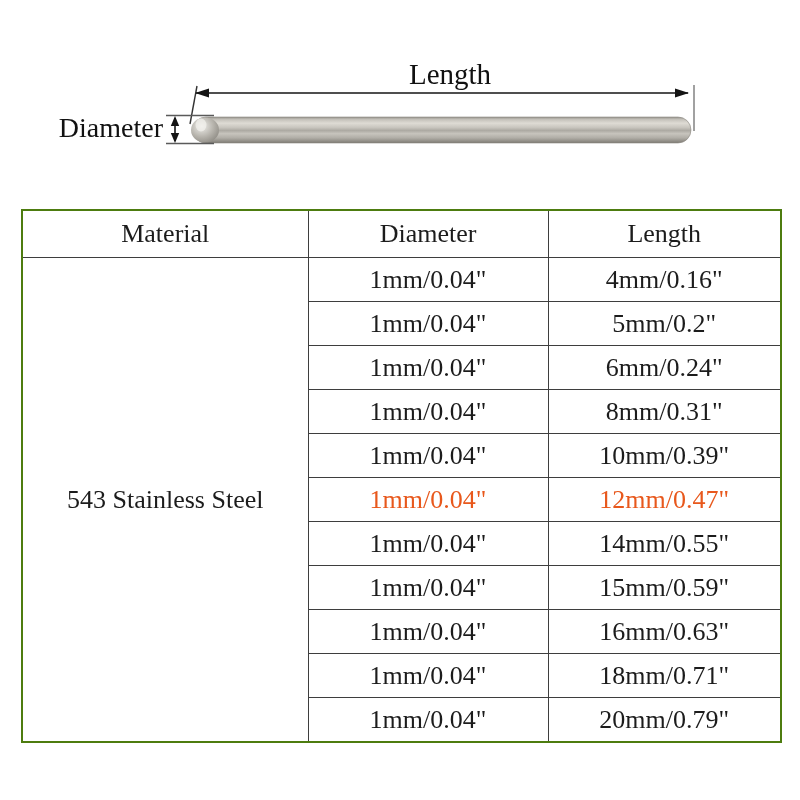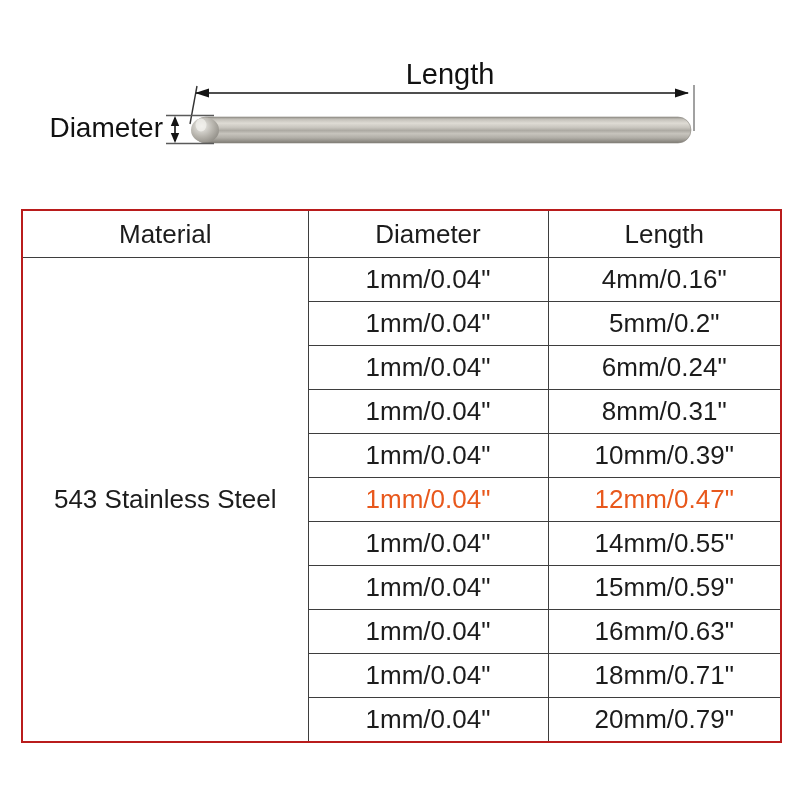--- a/index.html
+++ b/index.html
@@ -6,21 +6,21 @@
     margin: 0;
     padding: 0;
     background: #ffffff;
   }
   .page {
     position: relative;
     width: 800px;
     height: 800px;
     background: #ffffff;
     overflow: hidden;
-    font-family: Liberation Sans, sans-serif;
+    font-family: Liberation Serif, serif;
     color: #1c1c1c;
   }
   .diagram {
     position: absolute;
     left: 0;
     top: 0;
     width: 800px;
     height: 200px;
   }
   .diagram svg {
@@ -48,21 +48,21 @@
     text-align: right;
     font-size: 28px;
   }
   table.spec-table {
     position: absolute;
     left: 21px;
     top: 209px;
     width: 759px;
     border-collapse: collapse;
     table-layout: fixed;
-    border: 2px solid #b91c1c;
+    border: 2px solid #4d7c0f;
     font-size: 26px;
   }
   .spec-table th, .spec-table td {
     border: 1.5px solid #3e3e3e;
     text-align: center;
     vertical-align: middle;
     font-weight: normal;
     padding: 0;
     overflow: hidden;
   }

